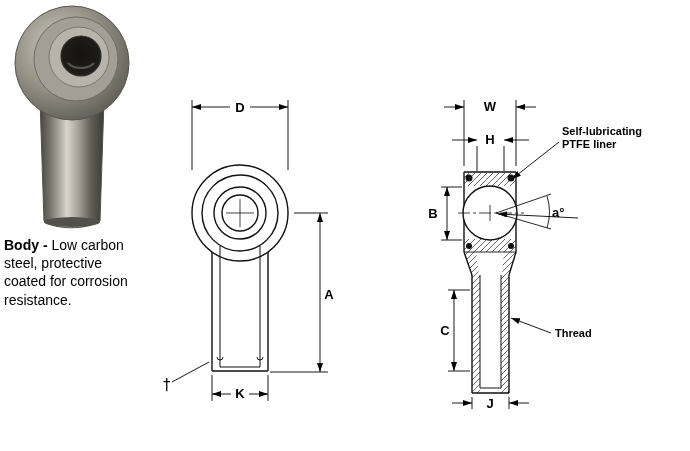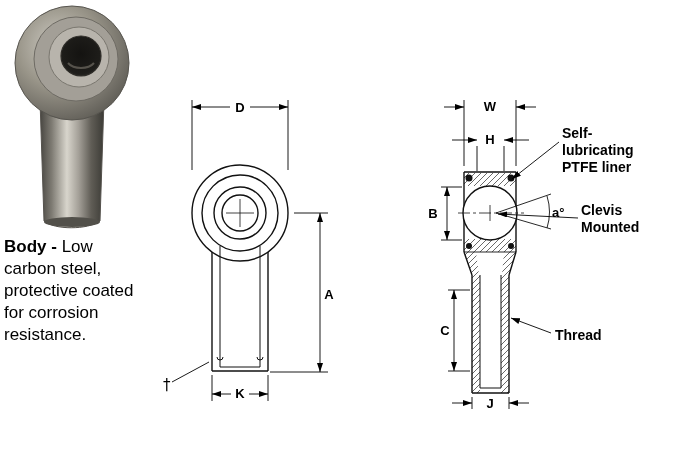--- a/index.html
+++ b/index.html
@@ -1,22 +1,22 @@
 <!DOCTYPE html>
 <html><head>
 <meta charset="utf-8">
 <style>
   *{box-sizing:border-box}
   html,body{margin:0;padding:0;background:#ffffff}
   .canvas{position:relative;width:690px;height:451px;background:#fff;
           font-family:"Liberation Sans",sans-serif;color:#000;overflow:hidden}
   .art{position:absolute;left:0;top:0}
-  .spec{position:absolute;font-size:17px;line-height:1.3}
+  .spec{position:absolute;font-size:14px;line-height:1.3}
   .spec b{font-weight:bold}
-  .callout{position:absolute;font-size:14px;font-weight:bold;line-height:1.2}
+  .callout{position:absolute;font-size:11px;font-weight:bold;line-height:1.2}
   .dim{font:bold 13px "Liberation Sans",sans-serif;fill:#000}
   .dagger{font:15px "DejaVu Sans",sans-serif;fill:#000}
 </style>
 </head>
 <body>
 
 <div class="canvas">
 
   <svg class="art" width="690" height="451" viewBox="0 0 690 451">
     <defs>
@@ -185,16 +185,15 @@
     <text class="dim" x="490" y="408" text-anchor="middle">J</text>
     <text class="dim" x="552" y="217">a°</text>
   </svg>
 
   <div class="spec" style="left:4px;top:236px;width:130px">
     <b>Body -</b>
     <span>Low carbon steel, protective coated for corrosion resistance.</span>
   </div>
 
   <div class="callout" style="left:562px;top:125px;width:95px">Self-lubricating PTFE liner</div>
-  <div class="callout" style="left:581px;top:202px;width:60px">Clevis Mounted</div>
   <div class="callout" style="left:555px;top:327px;width:60px">Thread</div>
 
 </div>
 
 </body></html>

